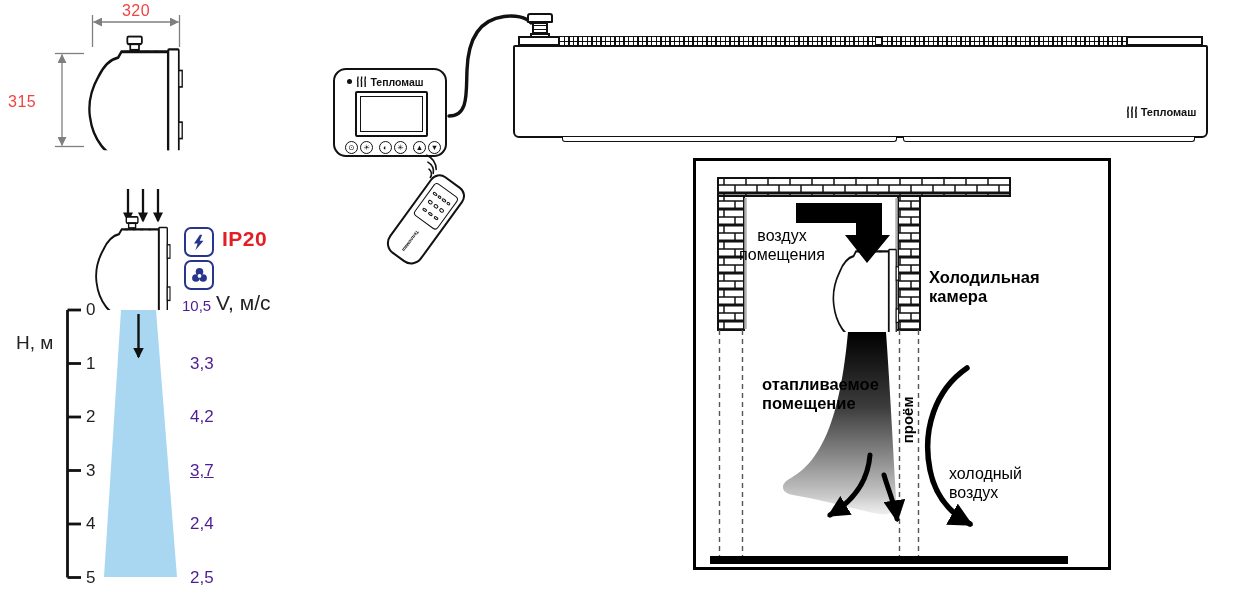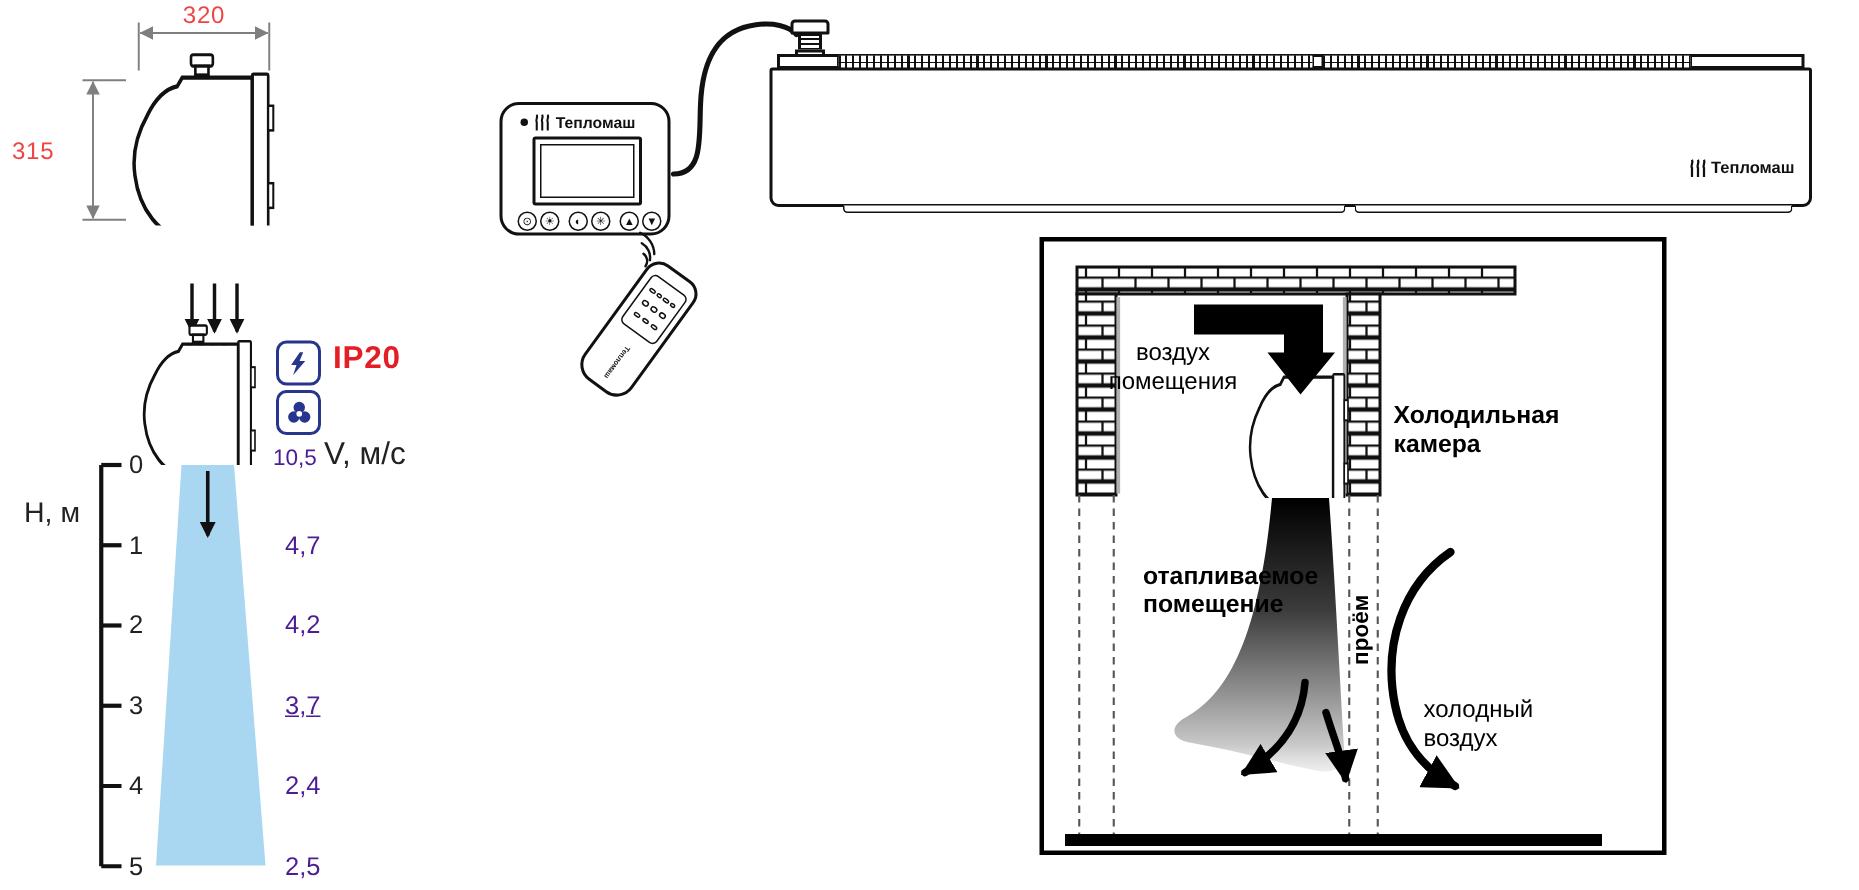--- a/index.html
+++ b/index.html
@@ -125,21 +125,21 @@
   <div class="abs v-axis-label" style="left:216px;top:291px;">V, м/с</div>
 
   <div class="abs ticknum" style="left:86px;top:300px;">0</div>
   <div class="abs ticknum" style="left:86px;top:354px;">1</div>
   <div class="abs ticknum" style="left:86px;top:407px;">2</div>
   <div class="abs ticknum" style="left:86px;top:461px;">3</div>
   <div class="abs ticknum" style="left:86px;top:514px;">4</div>
   <div class="abs ticknum" style="left:86px;top:568px;">5</div>
 
   <div class="abs vel" style="left:182px;top:297px;font-size:15px;">10,5</div>
-  <div class="abs vel" style="left:190px;top:354px;">4,7</div>
+  <div class="abs vel" style="left:190px;top:354px;">3,3</div>
   <div class="abs vel" style="left:190px;top:407px;">4,2</div>
   <div class="abs vel" style="left:190px;top:461px;text-decoration:underline;">3,7</div>
   <div class="abs vel" style="left:190px;top:514px;">2,4</div>
   <div class="abs vel" style="left:190px;top:568px;">2,5</div>
 
   <div class="abs badge" style="left:184px;top:227px;">
     <svg width="18" height="19" viewBox="0 0 20 20">
       <polygon points="11,1.5 4.5,11 8.5,11 6,18.5 15,8 10.8,8 13.5,1.5" style="fill:var(--badge_blue,#27358c)"></polygon>
     </svg>
   </div>

